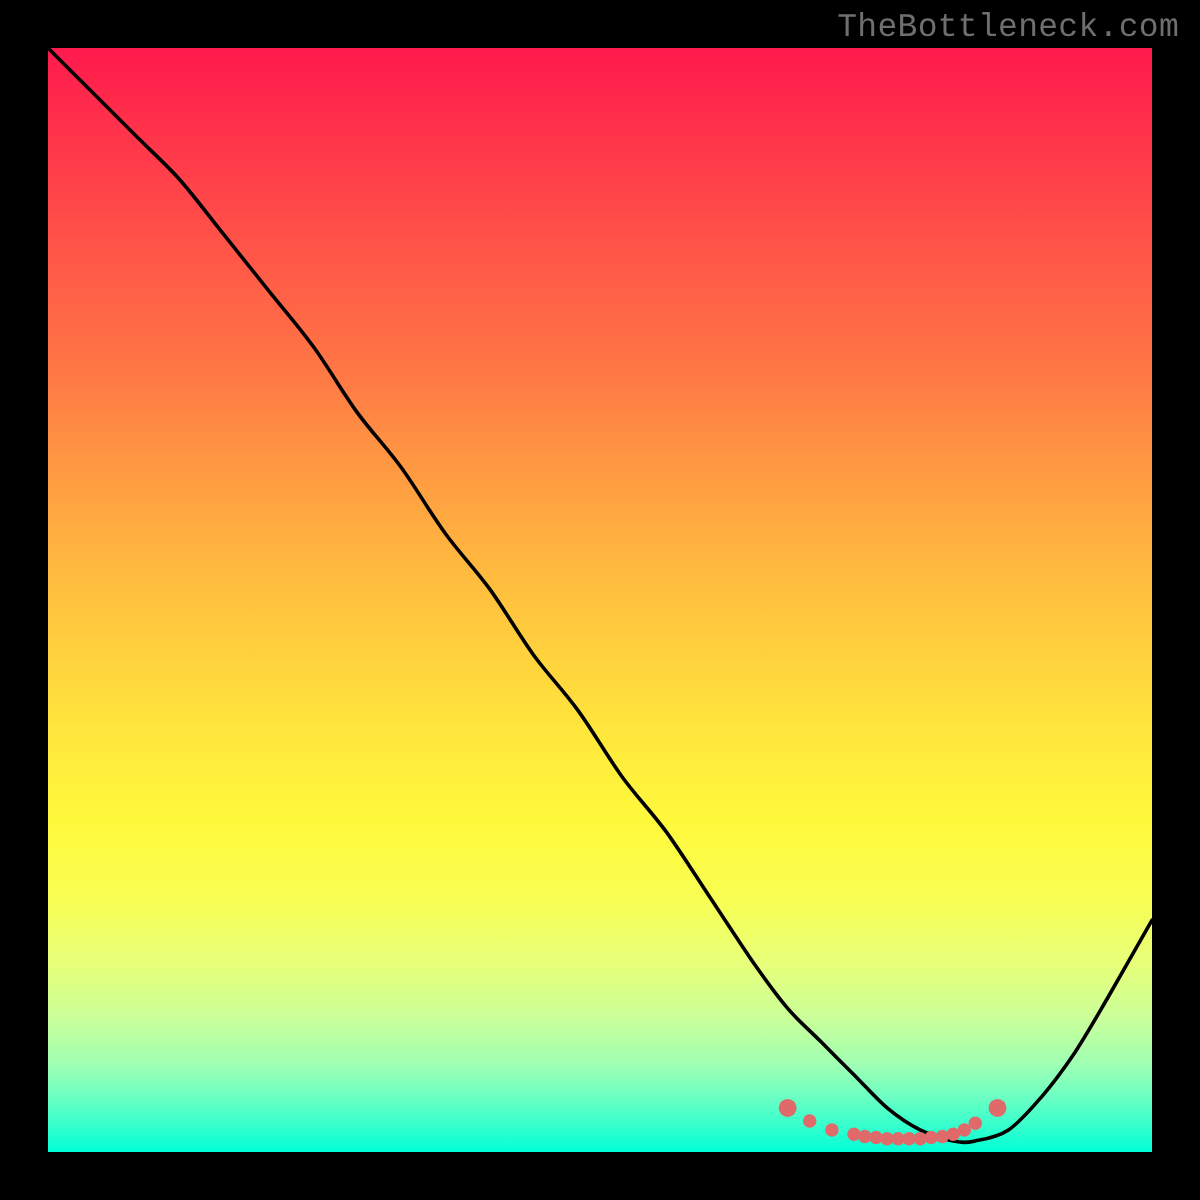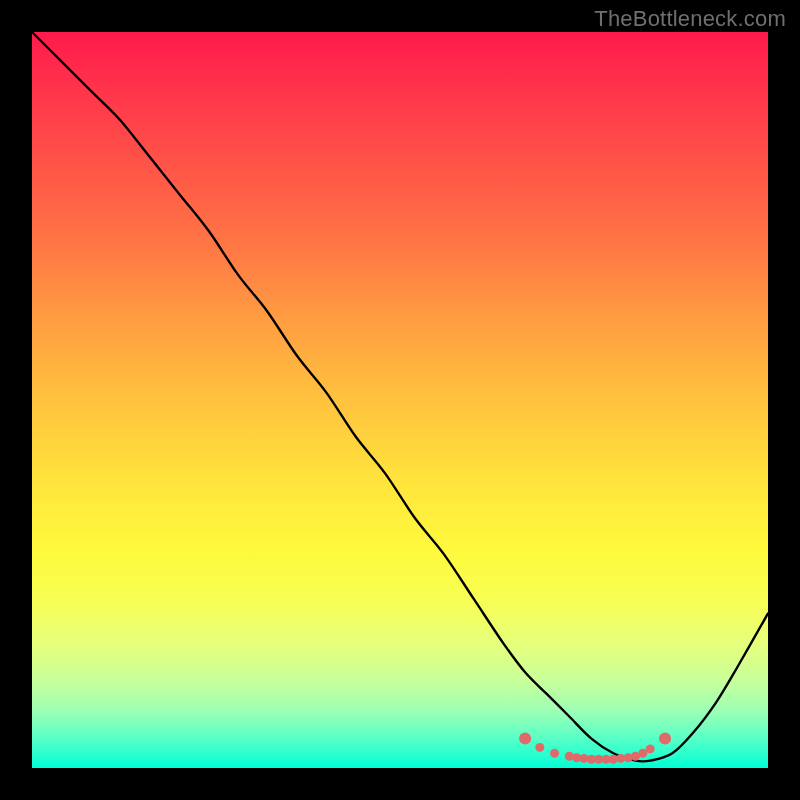--- a/index.html
+++ b/index.html
@@ -11,20 +11,21 @@
     overflow: hidden;
     font-family: Arial, Helvetica, sans-serif;
   }
   .frame {
     position: absolute;
     left: 0;
     top: 0;
     width: 800px;
     height: 800px;
     background: #000;
+    font-family: Liberation Mono, monospace;
   }
   .plot {
     position: absolute;
     left: 32px;
     top: 32px;
     width: 736px;
     height: 736px;
     background: linear-gradient(to bottom,
       #ff1a4d 0%,
       #ff3b4a 10%,

